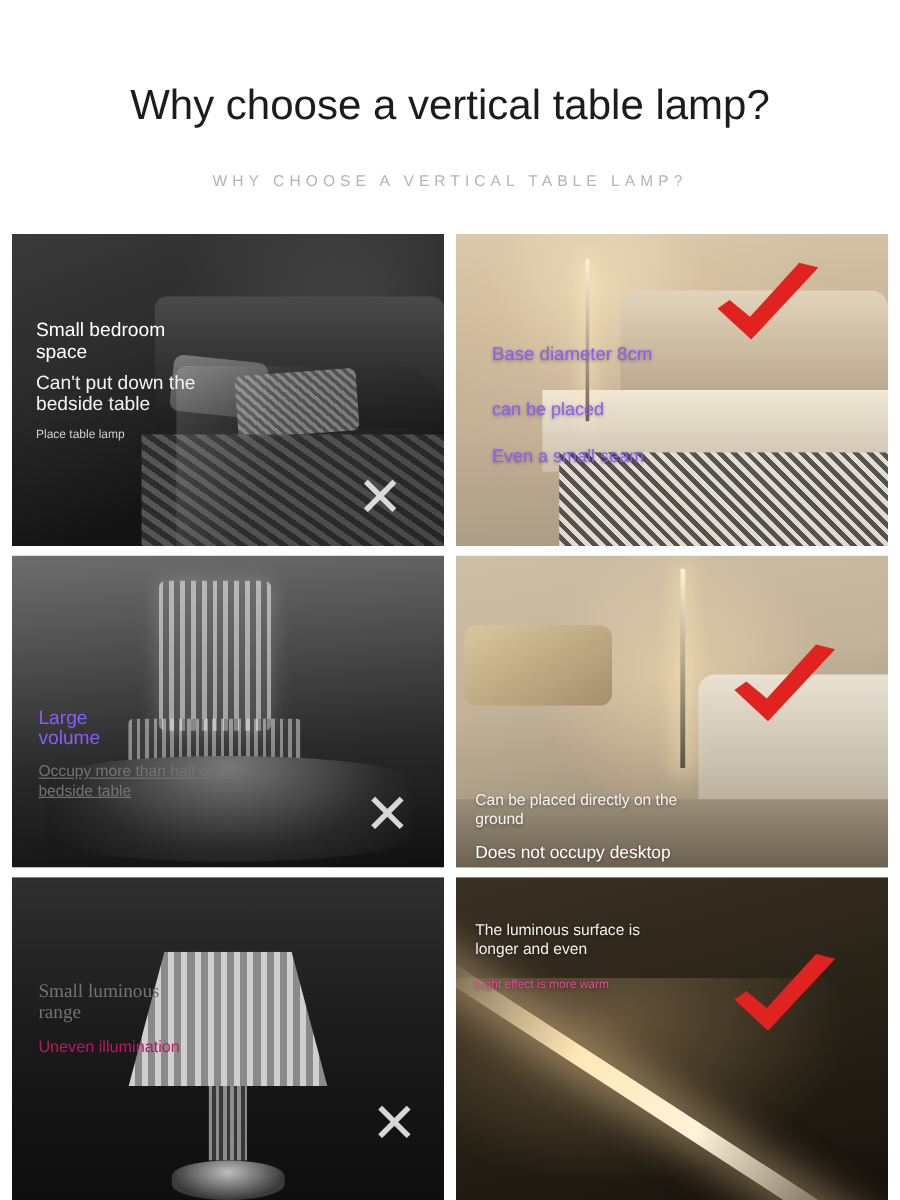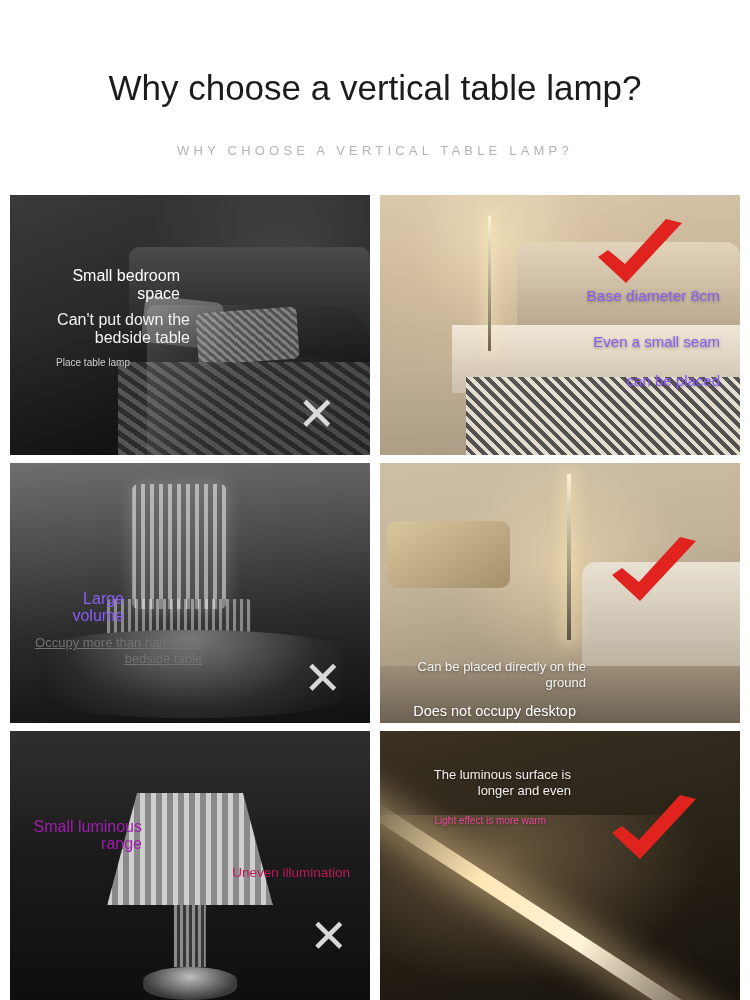--- a/index.html
+++ b/index.html
@@ -42,21 +42,20 @@
     left: 10px;
     width: 730px;
     display: grid;
     grid-template-columns: 360px 360px;
     grid-template-rows: 260px 260px 280px;
     gap: 8px 10px;
   }
   .cell {
     position: relative;
     overflow: hidden;
-    text-align: right;
   }
   
   .photo {
     position: absolute;
     inset: 0;
   }
   
   .p1 {
     background:
       radial-gradient(circle at 78% 30%, rgba(120,120,120,0.35) 0%, rgba(0,0,0,0) 45%),
@@ -329,21 +328,21 @@
 
   .c3-captions { left: 22px; top: 128px; }
   .c3-title { font-size: 16px; color: #8b5cf6; line-height: 1.05; margin: 0 0 10px 0; max-width: 92px; }
   .c3-sub { font-size: 13px; color: #737373; line-height: 1.2; margin: 0; max-width: 170px; text-decoration: underline; }
 
   .c4-captions { left: 16px; top: 196px; }
   .c4-sub { font-size: 13px; color: #f4f4f4; line-height: 1.2; margin: 0 0 12px 0; max-width: 190px; text-shadow: 0 1px 3px rgba(0,0,0,0.4); }
   .c4-title { font-size: 14.5px; color: #ffffff; line-height: 1.15; margin: 0; max-width: 180px; text-shadow: 0 1px 3px rgba(0,0,0,0.4); }
 
   .c5-captions { left: 22px; top: 88px; }
-  .c5-title { font-size: 16px; color: #a21caf; line-height: 1.05; margin: 0 11px 12px 0; max-width: 110px; }
+  .c5-title { font-size: 16px; color: #737373; line-height: 1.05; margin: 0 11px 12px 0; max-width: 110px; font-family: Liberation Serif, serif; }
   .c5-sub { font-size: 13.5px; color: #be185d; margin: 0; }
 
   .c6-captions { left: 16px; top: 36px; }
   .c6-sub { font-size: 13px; color: #f0f0f0; line-height: 1.2; margin: 0 0 16px 0; max-width: 175px; text-shadow: 0 1px 3px rgba(0,0,0,0.45); }
   .c6-title { font-size: 10px; color: #ec4899; line-height: 1.2; margin: 0; max-width: 150px; text-shadow: 0 1px 3px rgba(0,0,0,0.45); }
 
   
   .mark-x {
     position: absolute;
     color: #e8e8e8;
@@ -392,22 +391,22 @@
 
     <div class="cell">
       <div class="photo p2">
         <div class="bedback"></div>
         <div class="bedtop"></div>
         <div class="blanket"></div>
         <div class="lampline"></div>
       </div>
       <div class="captions c2-captions cap-right">
         <p class="c2-line first">Base diameter 8cm</p>
+        <p class="c2-line">can be placed</p>
         <p class="c2-line">Even a small seam</p>
-        <p class="c2-line">can be placed</p>
       </div>
       <svg class="check k1" viewBox="0 0 96 76">
         <path d="M6 40 L34 66 L90 6 L74 2 L33 47 L16 33 Z" fill="#e0231f"></path>
       </svg>
     </div>
 
     <div class="cell">
       <div class="photo p3">
         <div class="crystal"></div>
         <div class="base"></div>

